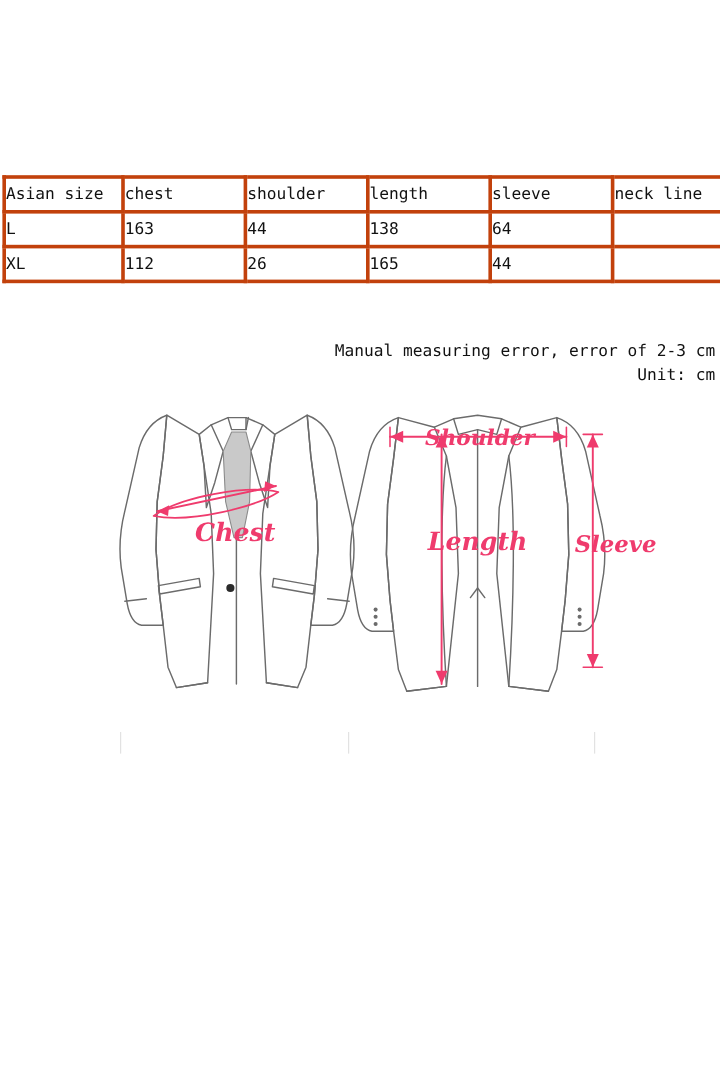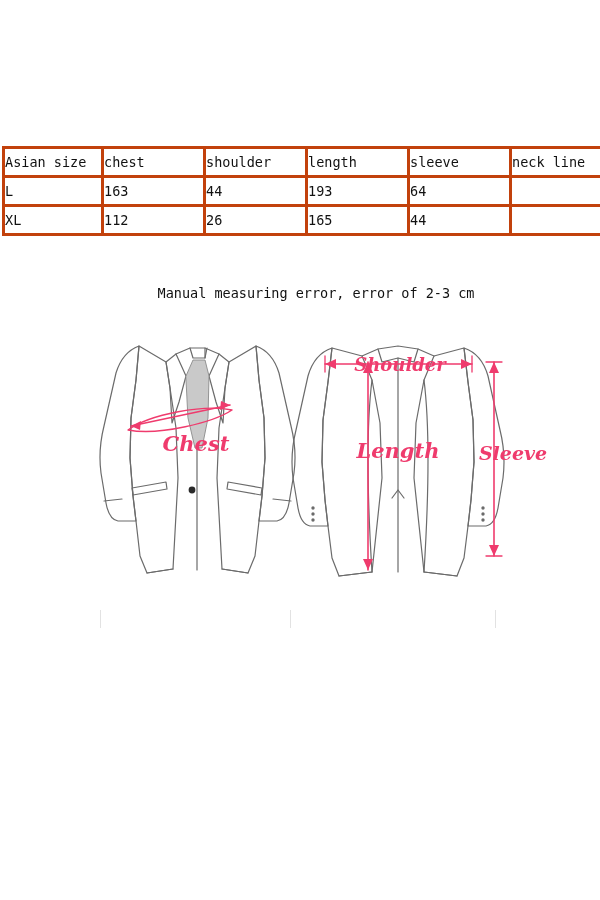--- a/index.html
+++ b/index.html
@@ -58,21 +58,21 @@
     position: absolute;
     right: 4px;
     top: 283px;
     width: 560px;
     text-align: right;
     font-family: "DejaVu Sans Mono", monospace;
     font-size: 13.5px;
     color: #111111;
     line-height: 20px;
   }
-  .notes div { white-space: nowrap; text-align: center; }
+  .notes div { white-space: nowrap; }
 
   
   .illus {
     position: absolute;
     left: 0;
     top: 318px;
     width: 600px;
     height: 300px;
   }
   .illus svg { display: block; }
@@ -98,37 +98,38 @@
         <td class="col-1">chest</td>
         <td class="col-2">shoulder</td>
         <td class="col-3">length</td>
         <td class="col-4">sleeve</td>
         <td class="col-5">neck line</td>
       </tr>
       <tr>
         <td class="col-0">L</td>
         <td class="col-1">163</td>
         <td class="col-2">44</td>
-        <td class="col-3">193</td>
+        <td class="col-3">138</td>
         <td class="col-4">64</td>
         <td class="col-5"></td>
       </tr>
       <tr>
         <td class="col-0">XL</td>
         <td class="col-1">112</td>
         <td class="col-2">26</td>
         <td class="col-3">165</td>
         <td class="col-4">44</td>
         <td class="col-5"></td>
       </tr>
     </tbody>
   </table>
 
   <div class="notes">
     <div>Manual measuring error, error of 2-3 cm</div>
+    <div>Unit: cm</div>
   </div>
 
   <div class="illus">
     <svg width="600" height="300" viewBox="0 0 600 300" xmlns="http://www.w3.org/2000/svg">
       <g fill="none" stroke="#6b6b6b" stroke-width="1.2" stroke-linejoin="round" stroke-linecap="round">
 
         <g>
 
           <path d="M139 28 C128 32 120 42 116 55 L104 108 C100 124 99 140 101 155 L106 185
                    C108 196 112 202 118 203 L136 203 L133 178 L130 140 L131 100 L136 62 Z"></path>

